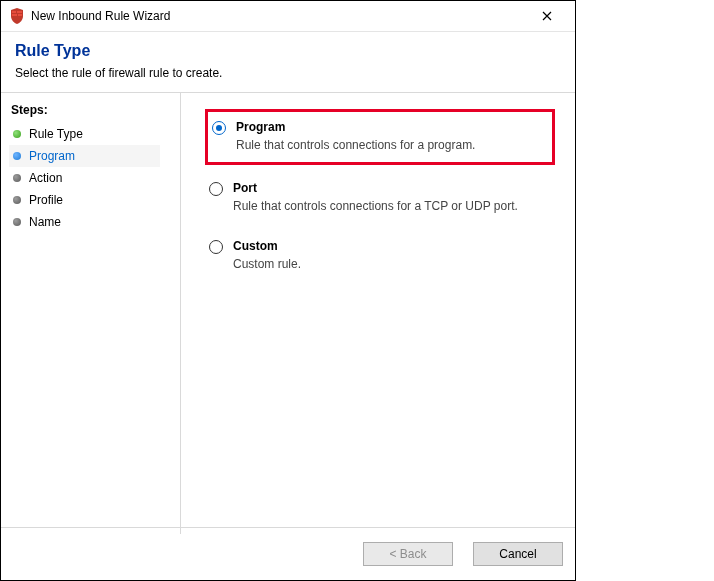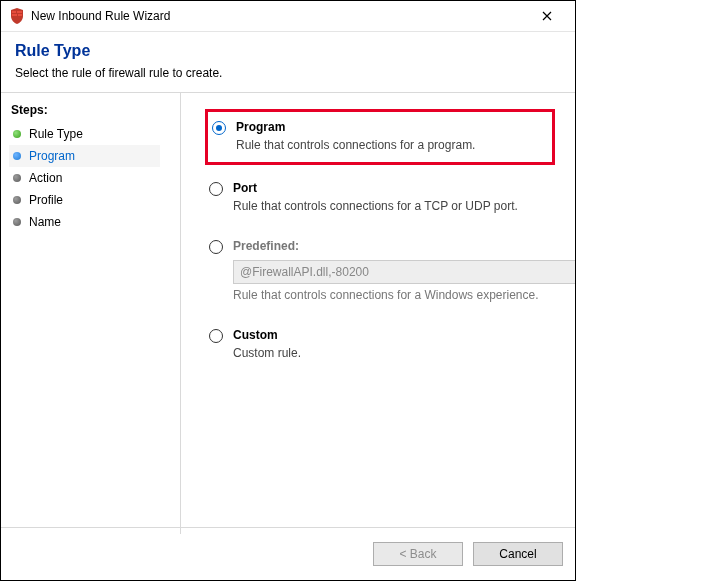--- a/index.html
+++ b/index.html
@@ -26,21 +26,21 @@
   .option.highlight{border:3px solid #e60026}
   .option .row{display:flex;align-items:flex-start}
   .radio{appearance:none;width:14px;height:14px;border:1px solid #333;border-radius:50%;margin:1px 10px 0 0;display:inline-block;position:relative;flex:none;cursor:pointer}
   .radio:checked{border-color:#0066cc}
   .radio:checked::after{content:"";position:absolute;left:3px;top:3px;width:6px;height:6px;border-radius:50%;background:#0066cc}
   .option .label{font-weight:700}
   .option .desc{margin:3px 0 0 24px;color:#444}
   .option.disabled .label,.option.disabled .desc{color:#777}
   .combo{display:block;width:430px;margin:6px 0 4px 24px;padding:4px 20px 4px 6px;border:1px solid #ccc;background:#eee;color:#888;box-sizing:border-box;position:relative}
   .combo::after{content:"⌄";position:absolute;right:6px;top:2px;color:#999}
-  .footer{position:absolute;bottom:0;left:0;right:0;height:52px;border-top:1px solid #d9d9d9;display:flex;justify-content:flex-end;align-items:center;padding:0 12px;gap:10px}
+  .footer{position:absolute;bottom:0;left:0;right:0;height:52px;border-top:1px solid #d9d9d9;display:flex;justify-content:flex-end;align-items:center;padding:0 12px;gap:20px}
   .btn{min-width:90px;height:24px;border:1px solid #adadad;background:#e1e1e1;font-size:12px;cursor:pointer}
   .btn[disabled]{color:#8d8d8d;background:#e9e9e9;cursor:default}
   .btn.primary-highlight{outline:3px solid #e60026;outline-offset:0}
 </style>
 </head>
 <body>
 
 <div class="window">
   <div class="titlebar">
     <span class="app-icon">
@@ -101,28 +101,20 @@
       </div>
 
       <div class="option">
         <div class="row">
           <input type="radio" class="radio" name="ruletype" style="">
           <span class="label">Port</span>
         </div>
         <div class="desc">Rule that controls connections for a TCP or UDP port.</div>
       </div>
 
-      <div class="option disabled">
-        <div class="row">
-          <input type="radio" class="radio" name="ruletype" style="">
-          <span class="label">Predefined:</span>
-        </div>
-        <span class="combo">@FirewallAPI.dll,-80200</span>
-        <div class="desc">Rule that controls connections for a Windows experience.</div>
-      </div>
 
       <div class="option">
         <div class="row">
           <input type="radio" class="radio" name="ruletype" style="">
           <span class="label">Custom</span>
         </div>
         <div class="desc">Custom rule.</div>
       </div>
     </div>
   </div>

